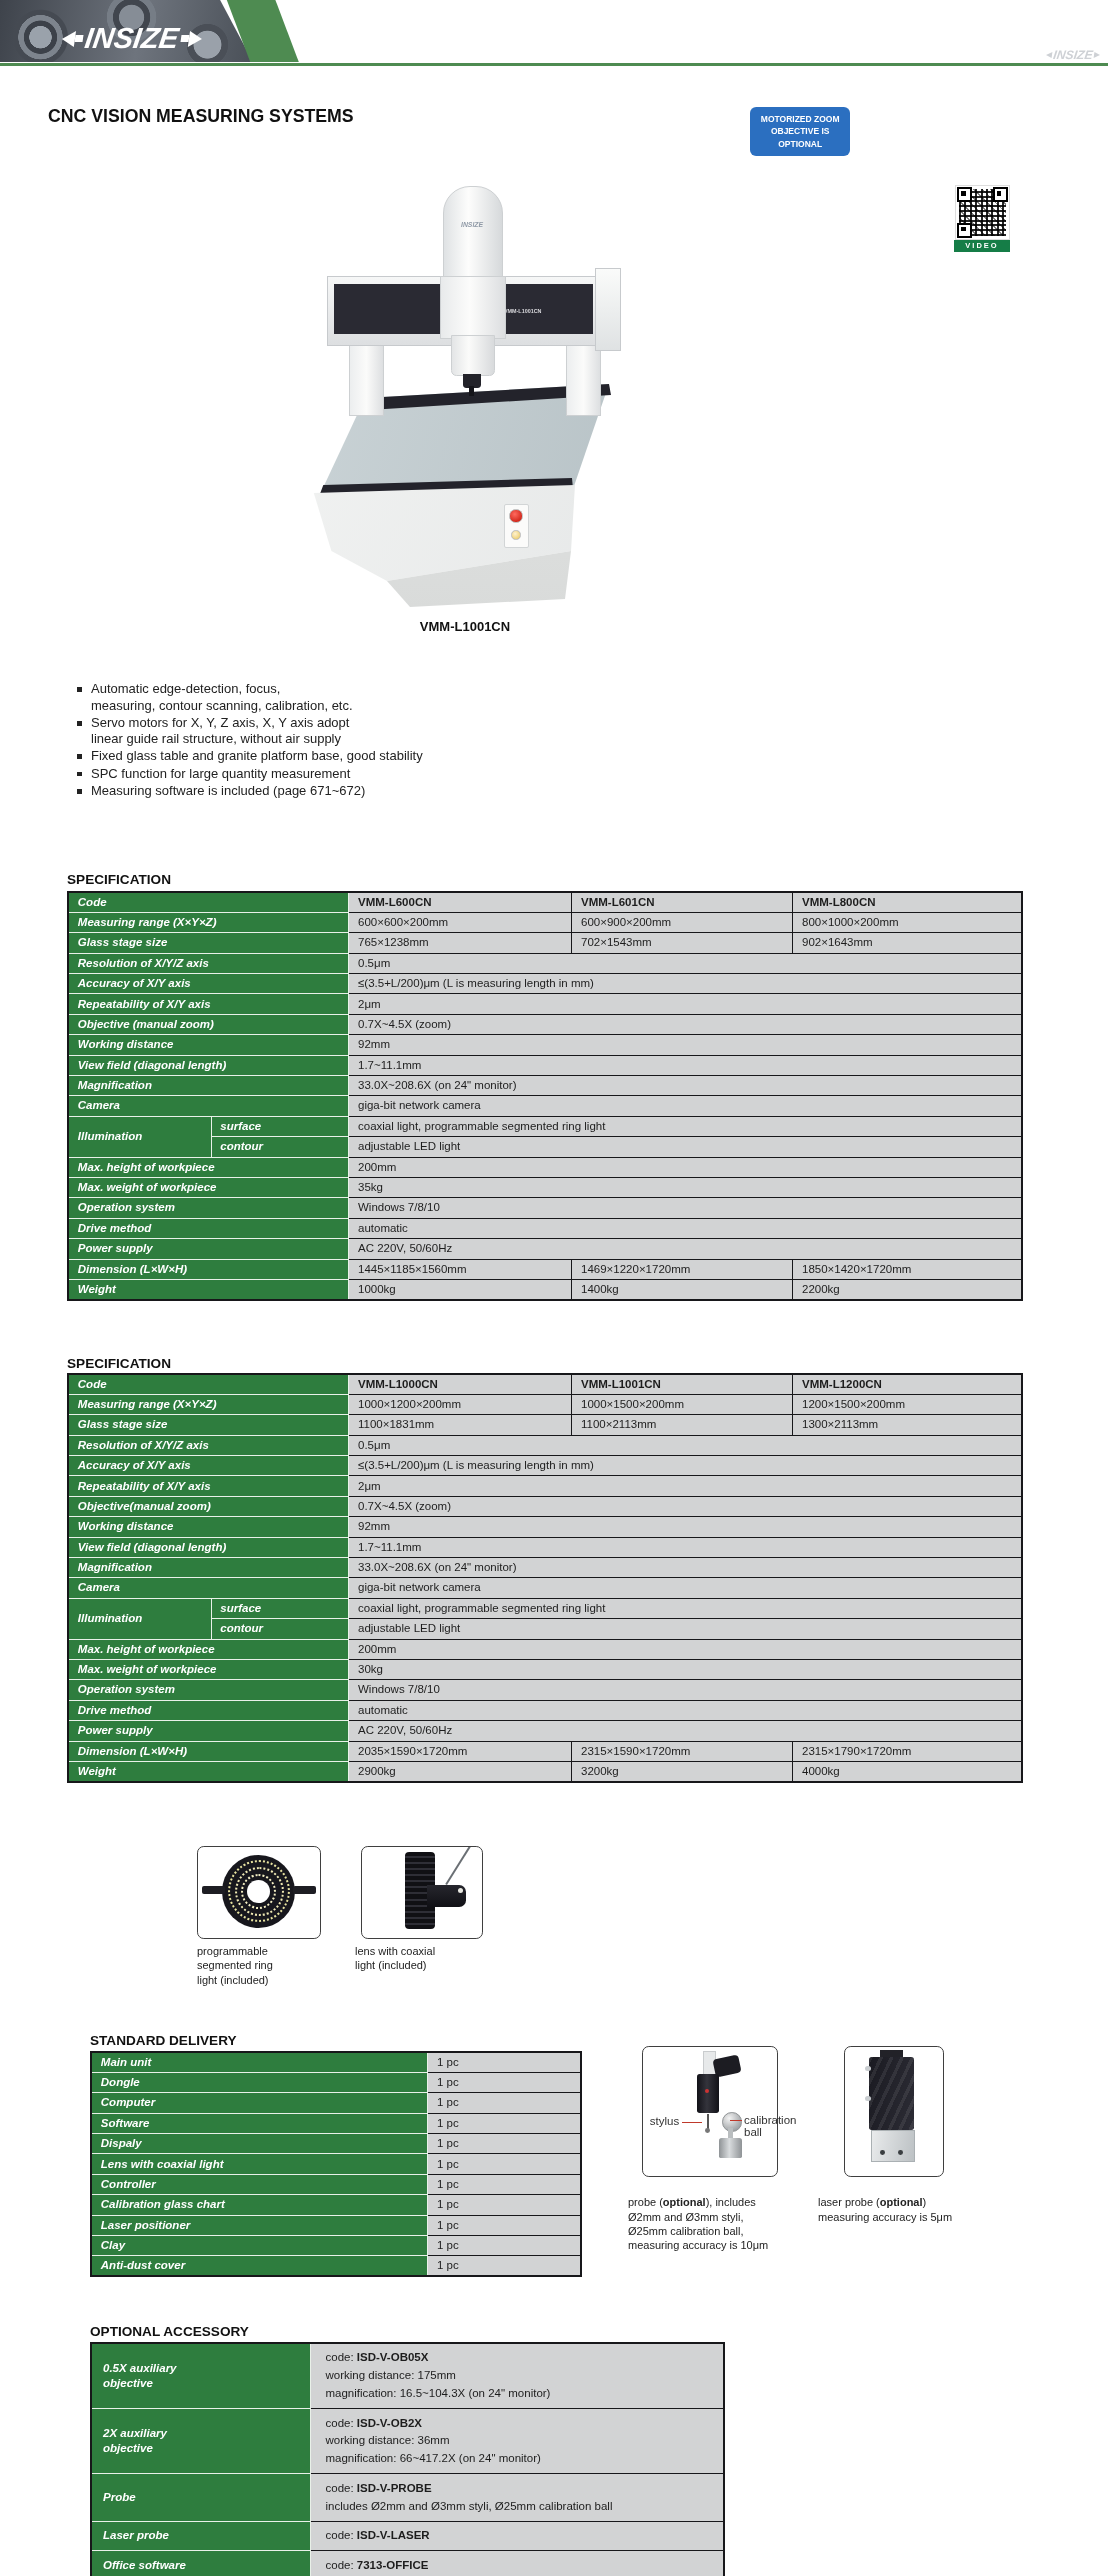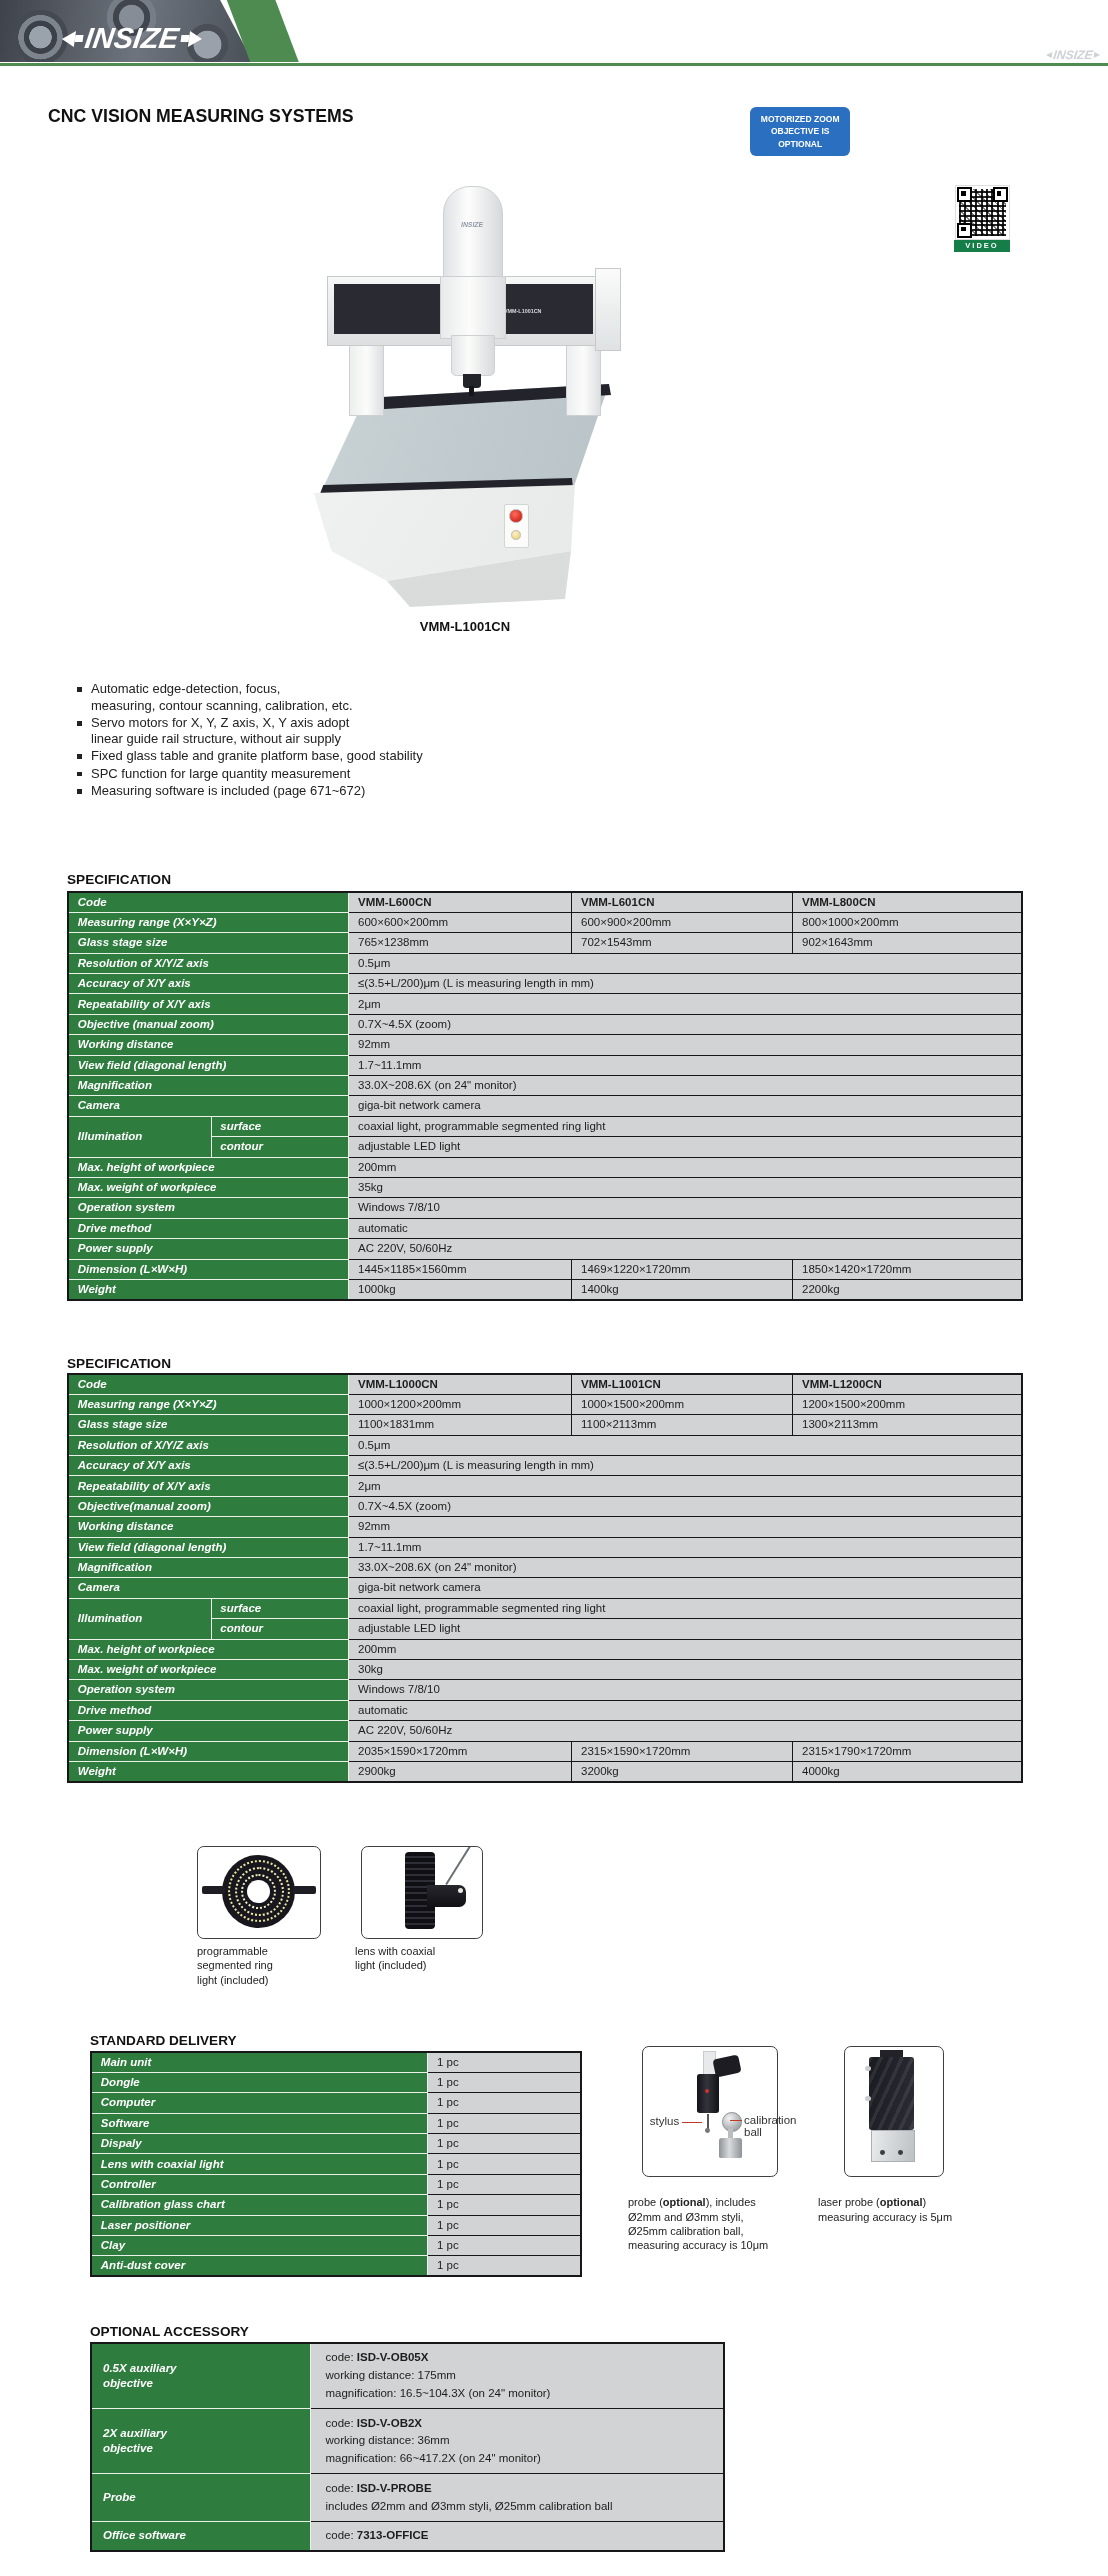--- a/index.html
+++ b/index.html
@@ -538,20 +538,24 @@
         <tr style="height: 62px;">
           <td class="g">2X auxiliary
 objective</td>
           <td class="v"><span>code: </span><b>ISD-V-OB2X</b><div class="lines">working distance: 36mm
 magnification: 66~417.2X (on 24" monitor)</div></td>
         </tr>
         <tr style="height: 43px;">
           <td class="g">Probe</td>
           <td class="v"><span>code: </span><b>ISD-V-PROBE</b><div class="lines">includes Ø2mm and Ø3mm styli, Ø25mm calibration ball</div></td>
         </tr>
+        <tr style="height: 22px;">
+          <td class="g">Laser probe</td>
+          <td class="v"><span>code: </span><b>ISD-V-LASER</b></td>
+        </tr>
         <tr style="height: 23px;">
           <td class="g">Office software</td>
           <td class="v"><span>code: </span><b>7313-OFFICE</b></td>
         </tr>
       </tbody>
     </table>
 
 </div>
 
 

